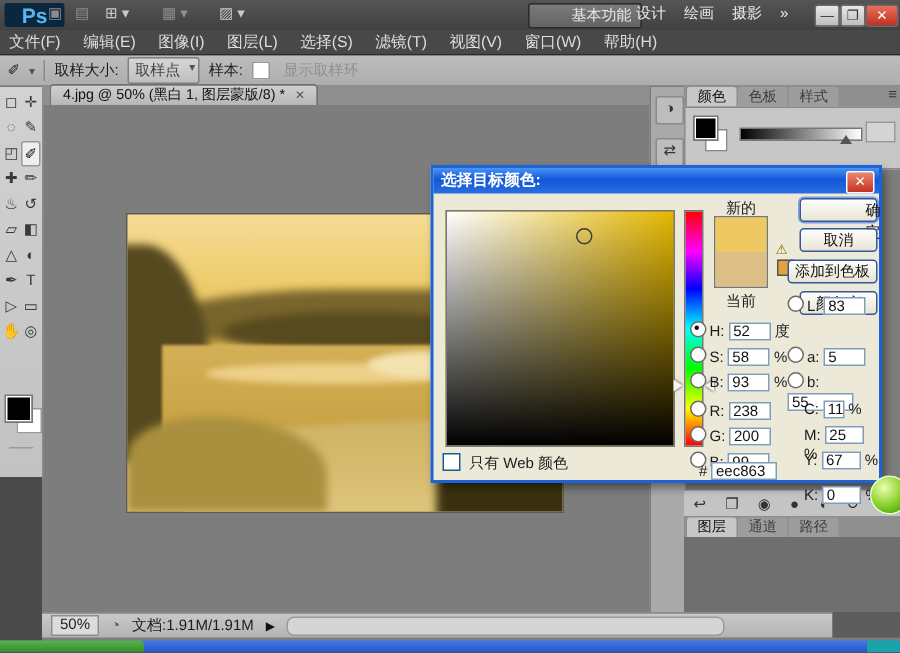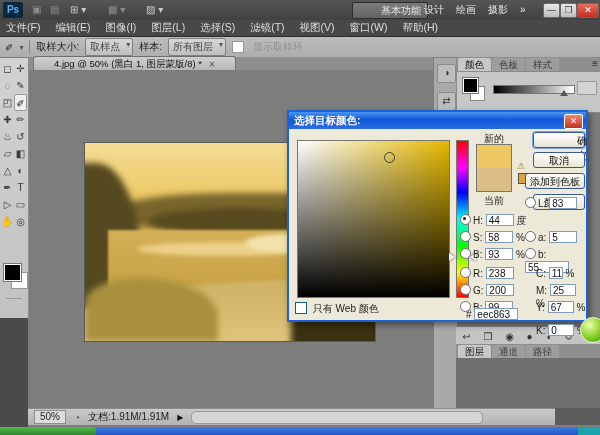--- a/index.html
+++ b/index.html
@@ -2,22 +2,22 @@
 <html><head>
 <meta charset="utf-8">
 <style>
   html,body{margin:0;padding:0;background:#333;}
   #app{position:relative;width:600px;height:435px;background:#7d7d7d;
        font-family:"Liberation Sans",sans-serif;font-size:10px;color:#222;
        overflow:hidden;-webkit-user-select:none;user-select:none;}
   .a{position:absolute;}
   
   .appbar{left:0;top:0;width:600px;height:20px;background:linear-gradient(#555,#414141);border-bottom:1px solid #2e2e2e;}
-  .pslogo{left:3px;top:2px;width:20px;height:16px;background:#0b2740;color:#58b6f0;font-weight:bold;
-          font-size:10px;text-align:center;line-height:16px;border-radius:2px;}
+  .pslogo{left:3px;top:2px;width:40px;height:16px;background:#0b2740;color:#58b6f0;font-weight:bold;
+          font-size:14px;text-align:center;line-height:16px;border-radius:2px;}
   .abicon{top:3px;height:14px;line-height:14px;color:#c9c9c9;font-size:10px;}
   .abicon.dim{color:#8d8d8d;}
   .wsbtn{top:2px;height:15px;line-height:15px;padding:0 6px;color:#e9e9e9;font-size:10px;}
   .wsbtn.active{background:linear-gradient(#7b7b7b,#636363);border:1px solid #2d2d2d;border-radius:2px;padding-left:28px;}
   .winbtn{top:3px;width:15px;height:13px;background:linear-gradient(#e8e8e8,#bdbdbd);border:1px solid #6a6a6a;
           color:#333;text-align:center;line-height:12px;font-size:9px;border-radius:2px;}
   .winbtn.close{width:20px;background:linear-gradient(#e8705a,#c03022);color:#fff;}
   .menubar{left:0;top:20px;width:600px;height:17px;background:#484848;display:flex;align-items:center;
            padding-left:6px;gap:15px;box-sizing:border-box;border-bottom:1px solid #2a2a2a;}
   .menubar span{color:#ddd;font-size:10.5px;}
@@ -25,21 +25,21 @@
           border-bottom:1px solid #7e7e7e;display:flex;align-items:center;padding-left:5px;gap:6px;box-sizing:border-box;}
   .optlabel{color:#1c1c1c;}
   .optdrop{background:linear-gradient(#d6d6d6,#bfbfbf);border:1px solid #808080;border-radius:2px;
            padding:1px 12px 1px 4px;color:#444;position:relative;}
   .optdrop:after{content:"▾";position:absolute;right:2px;top:1px;font-size:8px;color:#555;}
   .dim2{color:#8f8f8f;}
   .vsep{width:1px;height:14px;background:#8a8a8a;}
   
   .tabstrip{left:28px;top:57px;width:405px;height:13px;background:#8f8f8f;}
   .doctab{left:33px;top:56px;height:14px;line-height:14px;background:linear-gradient(#cfcfcf,#b5b5b5);
-          border:1px solid #6f6f6f;border-bottom:none;border-radius:3px 3px 0 0;padding:0 20px;color:#111;font-size:9.5px;}
+          border:1px solid #6f6f6f;border-bottom:none;border-radius:3px 3px 0 0;padding:0 8px;color:#111;font-size:9.5px;}
   
   .toolbox{left:0;top:58px;width:28px;height:260px;background:linear-gradient(#d2d2d2,#c2c2c2);border-right:1px solid #8c8c8c;}
   .tool{width:13px;height:17px;text-align:center;line-height:17px;color:#3a3a3a;font-size:10px;position:absolute;}
   .tool.sel{background:#efefef;border:1px solid #999;box-sizing:border-box;border-radius:2px;color:#111;}
   .fg{left:4px;top:206px;width:15px;height:15px;background:#000;border:1px solid #fff;outline:1px solid #777;z-index:2;}
   .bg{left:11px;top:214px;width:15px;height:15px;background:#fff;border:1px solid #999;z-index:1;}
   .darkleft{left:0;top:318px;width:28px;height:117px;background:#4a4a4a;}
   
   .canvas{left:28px;top:70px;width:405px;height:338px;background:#7d7d7d;}
   .photo{left:85px;top:143px;width:290px;height:198px;overflow:hidden;background:#d9b860;box-shadow:0 0 0 1px #5a5a5a;}
@@ -132,21 +132,20 @@
     <span>帮助(H)</span>
   </div>
 
   <div class="a optbar">
     <span>✐</span>
     <span style="font-size:8px;color:#555">▾</span>
     <span class="vsep"></span>
     <span class="optlabel">取样大小:</span>
     <span class="optdrop">取样点</span>
     <span class="optlabel">样本:</span>
-    <span class="optdrop">所有图层</span>
     <span class="chk" style="border-color:#999"></span>
     <span class="dim2">显示取样环</span>
   </div>
 
   <div class="a tabstrip"></div>
   <div class="a doctab">
     <span>4.jpg @ 50% (黑白 1, 图层蒙版/8) *</span>
     <span style="margin-left:4px;color:#555;font-size:8px">✕</span>
   </div>
 
@@ -264,21 +263,21 @@
     <div class="a warn" style="left:228px;top:50px">⚠</div>
     <div class="a warnsw" style="left:229px;top:61px"></div>
 
     <div class="a xpbtn default" style="top:20px">确定</div>
     <div class="a xpbtn" style="top:40px">取消</div>
     <div class="a xpbtn" style="top:61px;left:236px;width:60px">添加到色板</div>
     <div class="a xpbtn" style="top:82px">颜色库</div>
 
     <div class="a frow" style="left:171px;top:102px">
       <span class="radio on"></span><span class="flabel">H:</span>
-      <span class="fin" style="width:28px">44</span>
+      <span class="fin" style="width:28px">52</span>
       <span class="flabel">度</span>
     </div>
     <div class="a frow" style="left:171px;top:119px">
       <span class="radio"></span><span class="flabel">S:</span>
       <span class="fin" style="width:28px">58</span>
       <span class="flabel">%</span>
     </div>
     <div class="a frow" style="left:171px;top:136px">
       <span class="radio"></span><span class="flabel">B:</span>
       <span class="fin" style="width:28px">93</span>

